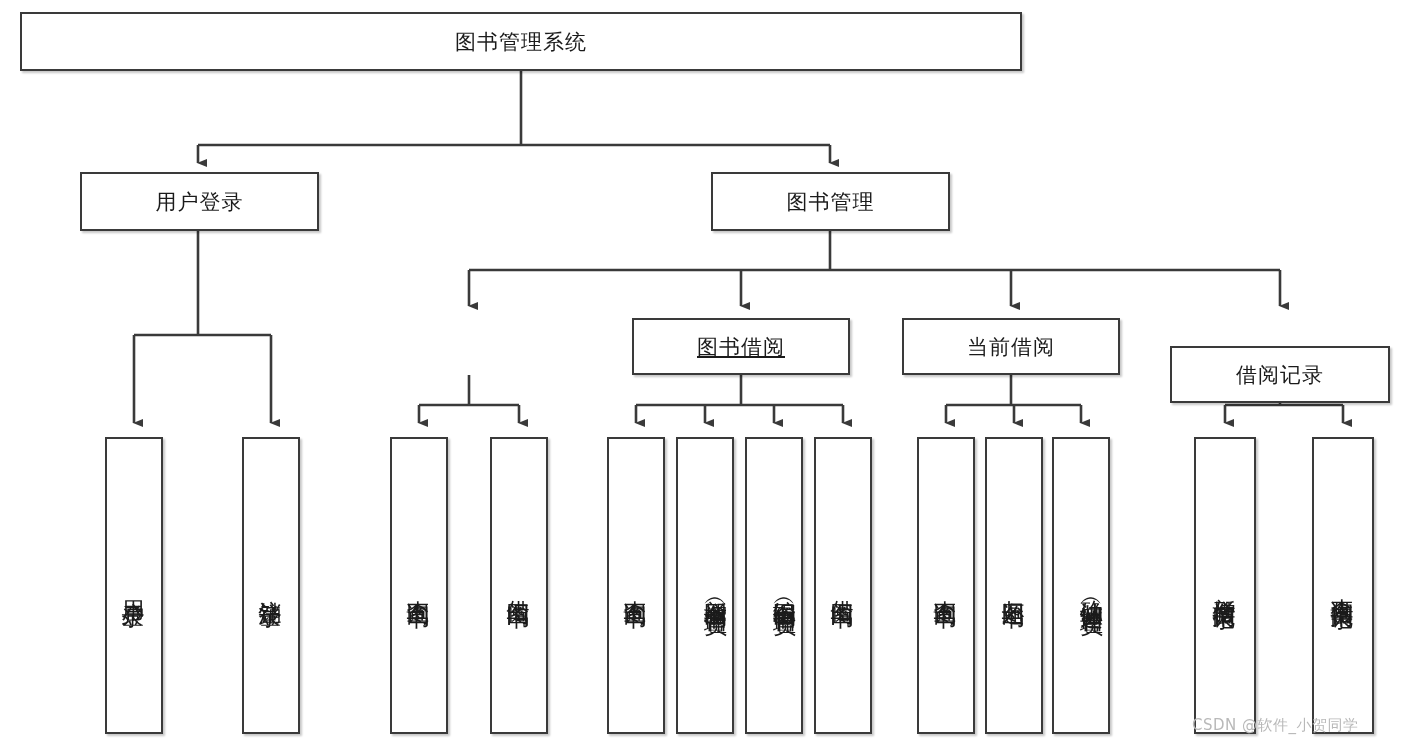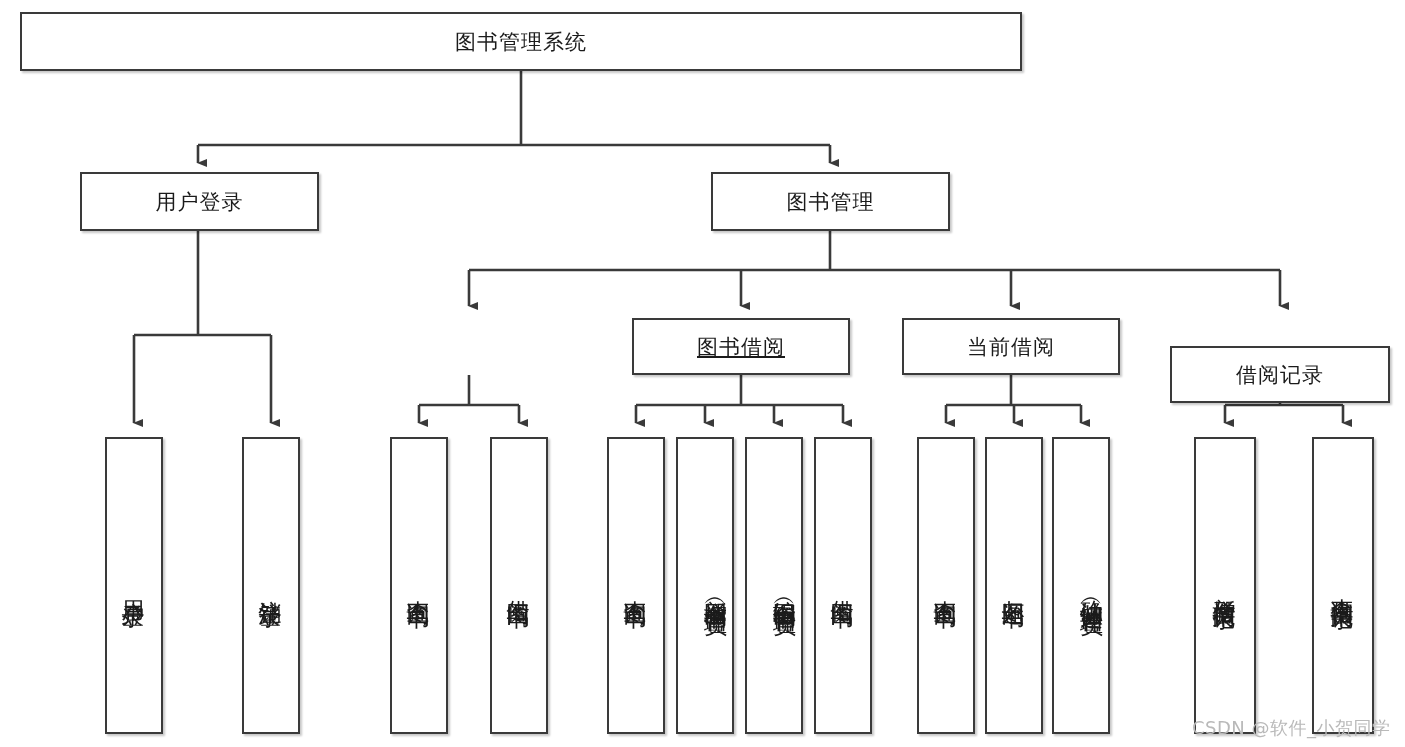--- a/index.html
+++ b/index.html
@@ -50,21 +50,21 @@
   svg.links {
     position: absolute;
     left: 0;
     top: 0;
     width: 1405px;
     height: 747px;
     pointer-events: none;
   }
   .watermark {
     position: absolute;
-    font-size: 18px;
+    font-size: 15px;
     color: #b9b9b9;
     white-space: nowrap;
     letter-spacing: 0.5px;
   }
 </style>
 </head>
 <body>
 
 <div id="canvas">
 

